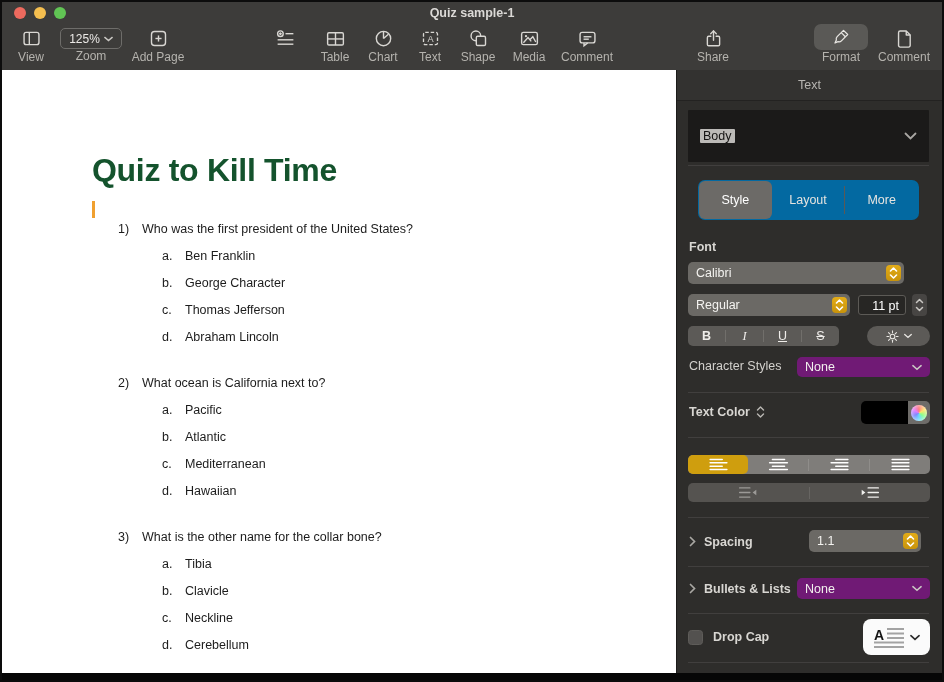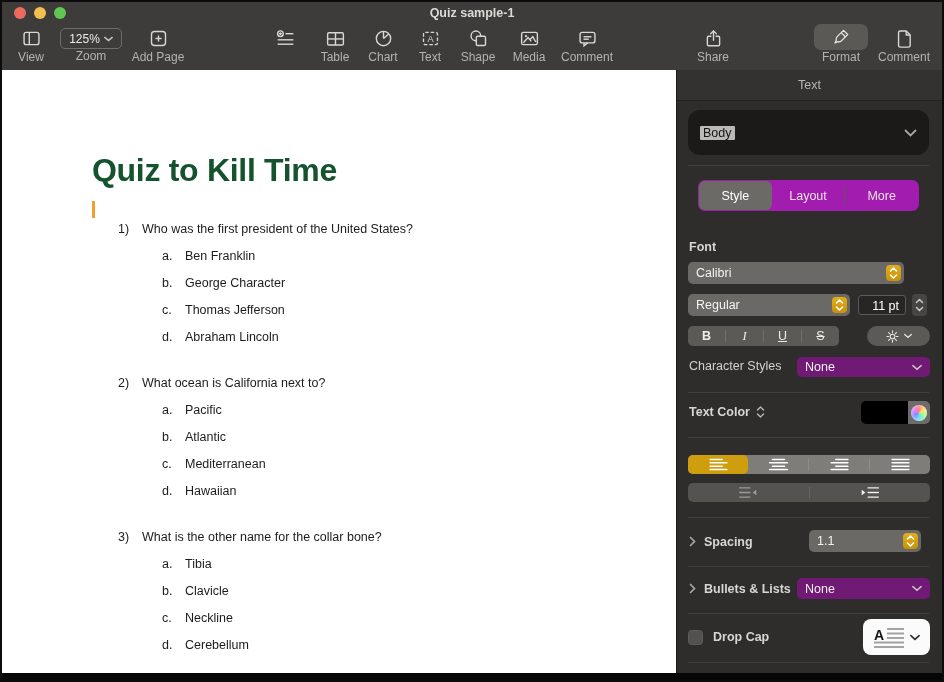--- a/index.html
+++ b/index.html
@@ -38,25 +38,25 @@
   .q-line.first{margin-top:0;}
   .q-num{width:24px;margin-left:26px;flex:0 0 auto;}
   .opt-line{display:flex;line-height:27px;}
   .opt-num{margin-left:70px;width:23px;flex:0 0 auto;}
 
   
   .sidebar{position:absolute;left:676px;top:70px;right:2px;bottom:9px;background:#2e2d2b;
     color:#cfcdc9;font-size:12.5px;border-left:1px solid #1c1b1a;}
   .sb-header{position:absolute;top:0;left:0;right:0;height:30px;line-height:30px;text-align:center;
     color:#b7b5b1;background:#333230;border-bottom:1px solid #232221;}
-  .style-box{position:absolute;top:40px;left:11px;right:13px;height:45px;background:#1b1a19;
-    border-radius:12px;display:flex;align-items:center;justify-content:space-between;padding:0 12px;box-sizing:border-box;}
+  .style-box{position:absolute;top:40px;left:11px;right:13px;height:52px;background:#1b1a19;
+    border-radius:1px;display:flex;align-items:center;justify-content:space-between;padding:0 12px;box-sizing:border-box;}
   .style-chip{background:#bcbab7;color:#141312;padding:0 3px;border-radius:1px;}
   .sb-div{position:absolute;left:11px;right:13px;height:1px;background:#413f3e;}
-  .tabs{position:absolute;top:110px;left:21px;width:221px;height:31px;background:#a21caf;
+  .tabs{position:absolute;top:110px;left:21px;width:221px;height:40px;background:#0369a1;
     border-radius:7px;display:flex;align-items:stretch;padding:1px;box-sizing:border-box;}
   .tab{flex:1;display:flex;align-items:center;justify-content:center;color:#e6e4e0;}
   .tab.active{background:#6c6a67;border-radius:6px;color:#fff;}
   .tab-sep{width:1px;background:#5b5956;margin:5px 0;}
   .sb-label{position:absolute;color:#d8d6d2;font-weight:bold;}
   .select{position:absolute;background:#6b6965;border-radius:5px;color:#f4f3f0;display:flex;
     align-items:center;padding:0 3px 0 8px;box-sizing:border-box;height:22px;justify-content:space-between;}
   .orange-step{width:15px;height:16px;background:linear-gradient(#e3ac18,#c8930b);border-radius:4px;
     display:flex;align-items:center;justify-content:center;flex:0 0 auto;}
   .pt-field{position:absolute;top:225px;left:181px;width:48px;height:20px;background:#272624;

